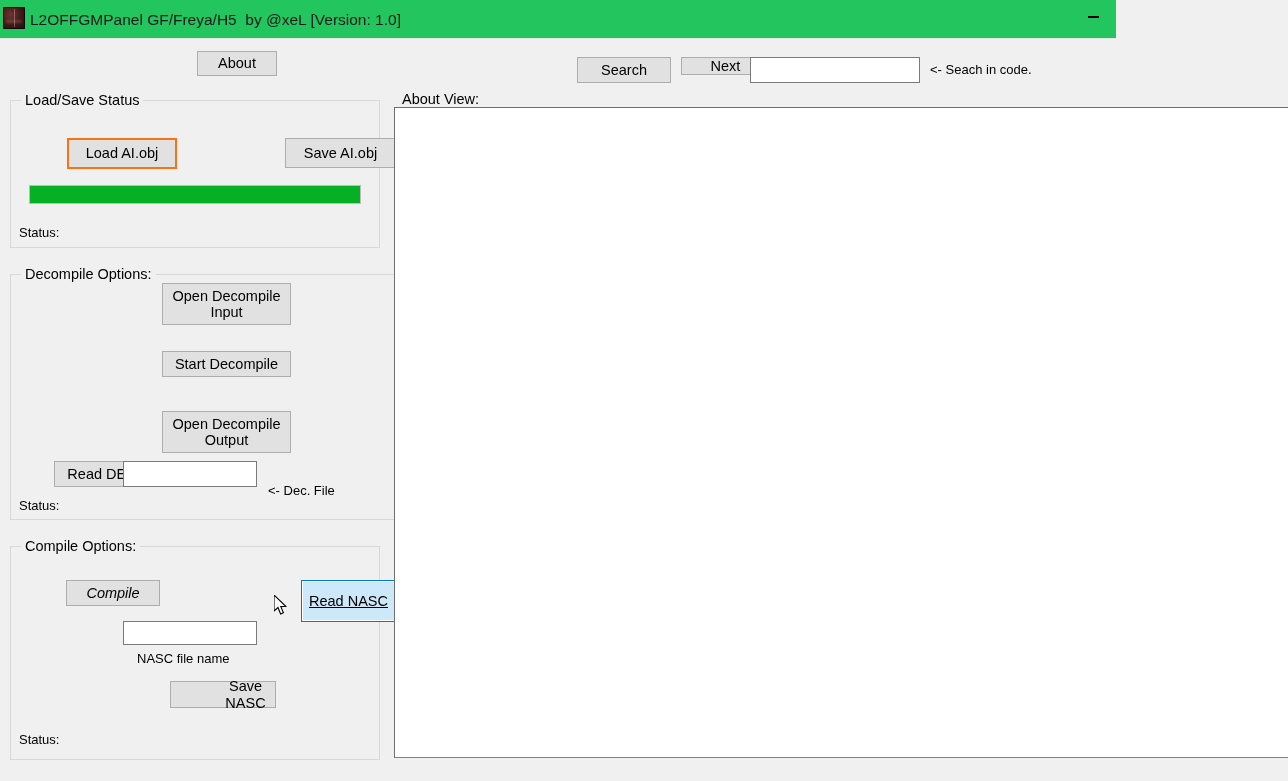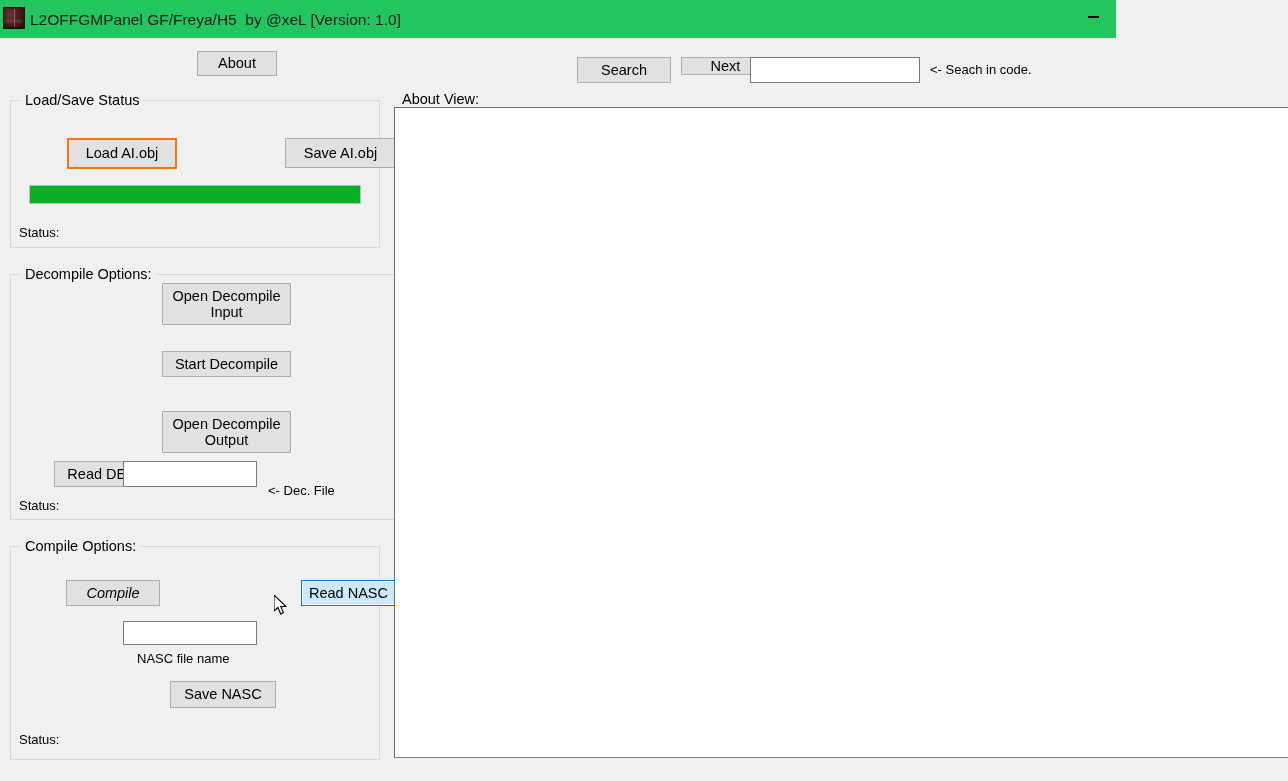--- a/index.html
+++ b/index.html
@@ -211,27 +211,27 @@
 <div class="lbl" id="dec-file-hint" style="left:268px; top:483px;">&lt;- Dec. File</div>
 
 <div class="lbl" id="decompile-status" style="left:19px; top:498px;">Status:</div>
 
 <div class="group" id="compile-group" style="left:10px; top:546px; width:370px; height:214px;">
   <div class="group-title">Compile Options:</div>
 </div>
 
 <div class="btn" id="compile-button" style="left:30px; top:580px; width:94px; height:26px;font-style:italic;">Compile</div>
 
-<div class="btn hover" id="read-nasc-button" style="left:265px; top:580px; width:95px; height:26px;">Read NASC</div>
+<div class="btn hover" id="read-nasc-button" style="left:265px; top:580px; width:95px; height:42px;text-decoration:underline;">Read NASC</div>
 
 <input class="txt" id="nasc-file-input" type="text" style="left: 123px; top: 621px; width: 134px; height: 24px;" value="">
 
 <div class="lbl" id="nasc-file-caption" style="left:137px; top:651px;">NASC file name</div>
 
-<div class="btn" id="save-nasc-button" style="left:134px; top:681px; width:106px; height:27px;">Save NASC</div>
+<div class="btn" id="save-nasc-button" style="left:134px; top:681px; width:106px; height:27px;padding-left:45px;">Save NASC</div>
 
 <div class="lbl" id="compile-status" style="left:19px; top:732px;">Status:</div>
 
 <div class="group" id="code-view-group" style="left:394px; top:100px; width:900px; height:662px; border:none;">
   <div class="group-title" style="top:-9px; left:4px;">About View:</div>
 </div>
 
 <textarea id="code-view-area" style="left: 394px; top: 107px; width: 900px; height: 651px;" placeholder=""></textarea>
 
 <svg id="mouse-cursor" style="left:274px; top:595px;" viewBox="0 0 14 21">

